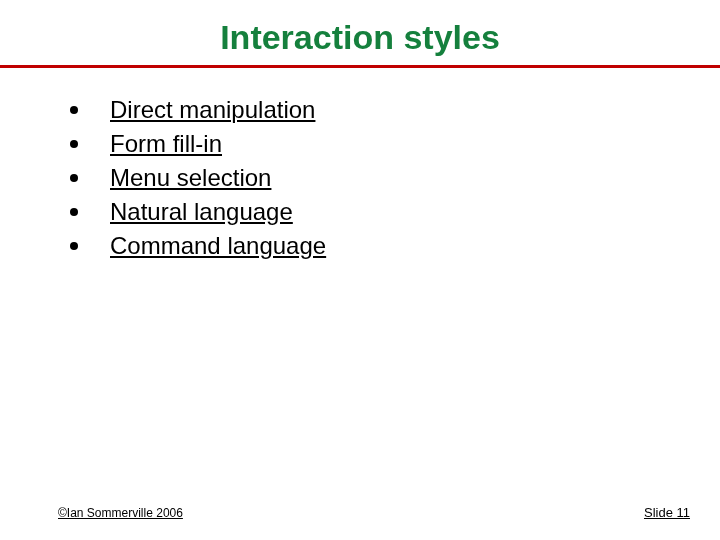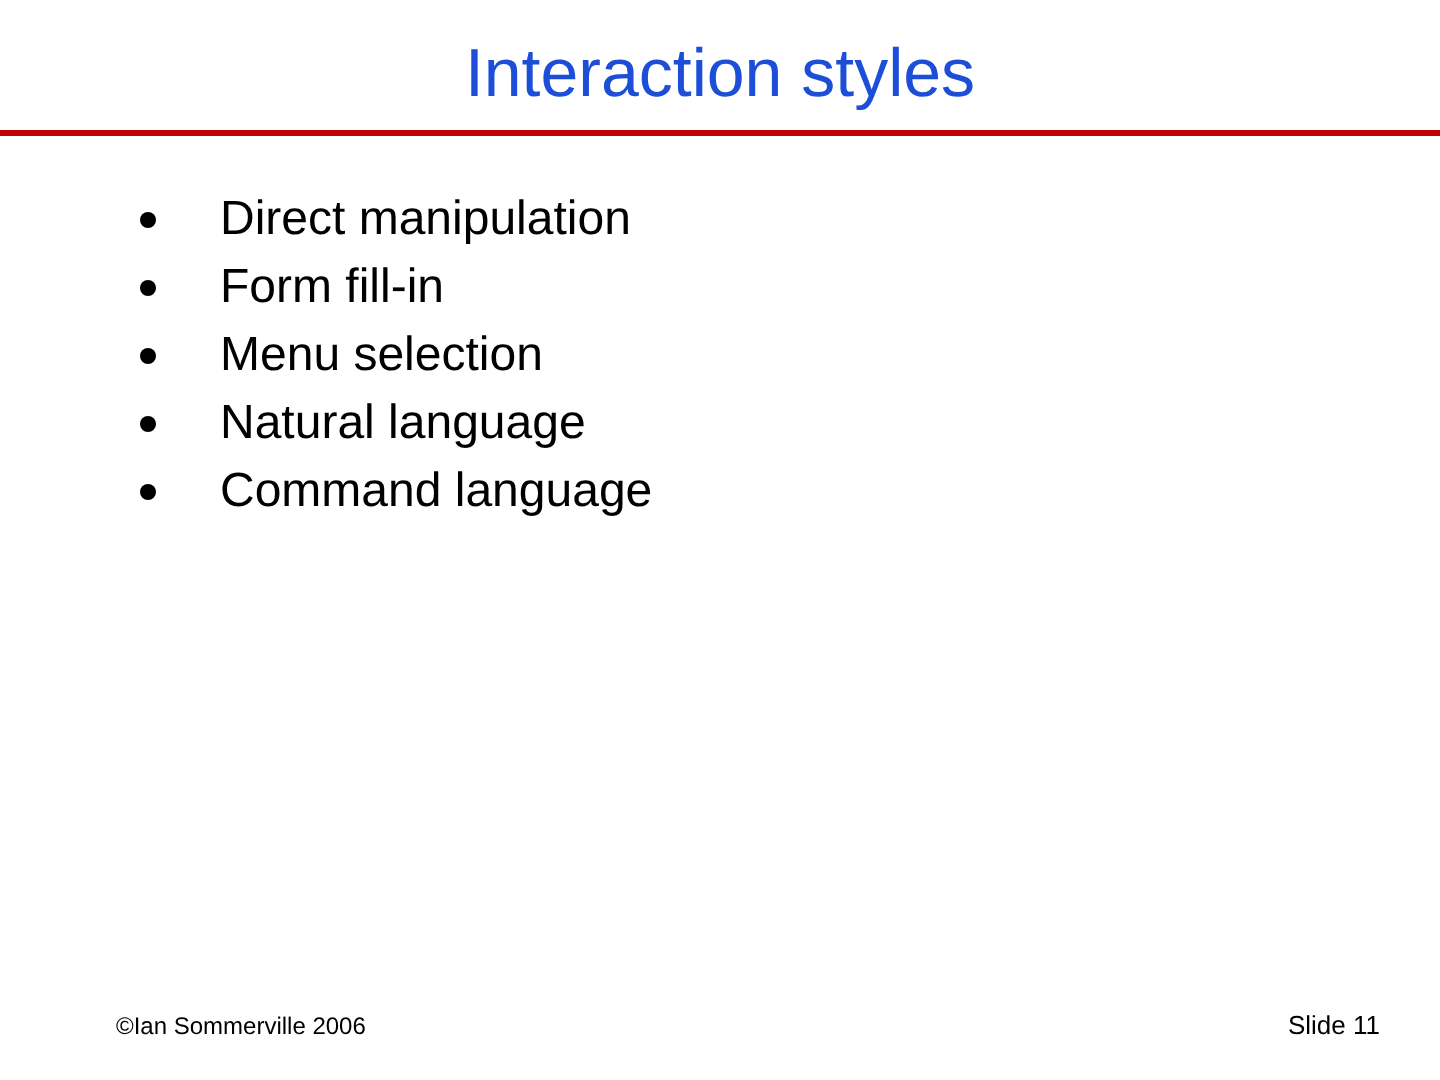--- a/index.html
+++ b/index.html
@@ -15,31 +15,32 @@
       position: relative;
       overflow: hidden;
     }
     .title-area {
       text-align: center;
       padding-top: 18px;
       padding-bottom: 8px;
     }
     .title {
       font-size: 34px;
-      font-weight: normal;
-      color: #1d4ed8;
+      font-weight: bold;
+      color: #15803d;
     }
     .divider {
       border: none;
       border-top: 3px solid #c00000;
       margin: 0;
     }
     .content {
       padding-top: 28px;
       padding-left: 70px;
+      text-decoration: underline;
     }
     .bullet-list {
       list-style: none;
     }
     .bullet-item {
       display: flex;
       align-items: center;
       margin-bottom: 6px;
     }
     .bullet-dot {
@@ -59,20 +60,21 @@
       position: absolute;
       bottom: 20px;
       left: 0;
       width: 100%;
       padding: 0 30px 0 58px;
       display: flex;
       justify-content: space-between;
       align-items: baseline;
       font-size: 12px;
       color: #000;
+      text-decoration: underline;
     }
     .footer-left {
       font-size: 12px;
     }
     .footer-center {
       font-size: 12px;
       font-weight: bold;
       position: absolute;
       left: 50%;
       transform: translateX(-50%);

